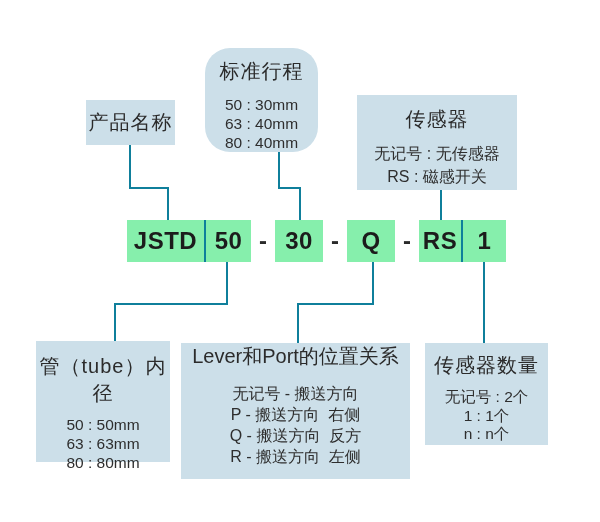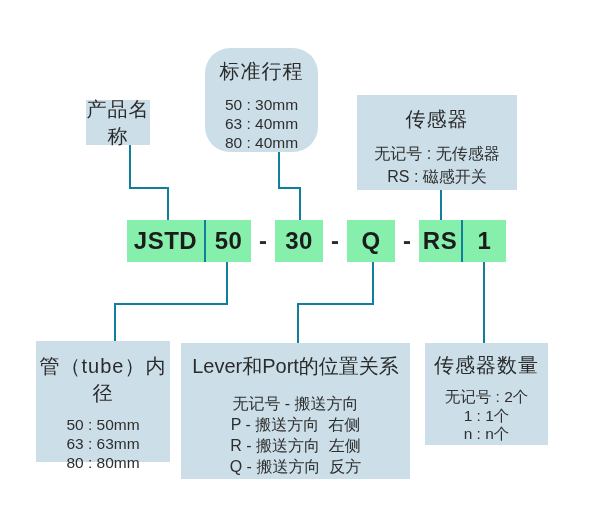--- a/index.html
+++ b/index.html
@@ -17,33 +17,33 @@
 
   .callout {
     position: absolute;
     background: #ccdfe9;
     box-sizing: border-box;
     text-align: center;
   }
   .c-title { font-size: 20px; color: #2b2b2b; letter-spacing: 1px; }
   .c-line  { font-size: 15.5px; color: #2e2e2e; white-space: pre-wrap; }
 
-  .b-product { left: 86px;  top: 100px; width: 64px;  height: 45px;
+  .b-product { left: 86px;  top: 100px; width: 89px;  height: 45px;
                display: flex; align-items: center; justify-content: center; }
   .b-stroke  { left: 205px; top: 48px;  width: 113px; height: 104px; padding-top: 10px; border-radius: 25px; }
   .b-stroke .c-title { margin-bottom: 10px; }
   .b-stroke .c-line  { line-height: 19px; }
   .b-sensor  { left: 357px; top: 58px;  width: 160px; height: 95px; padding-top: 11px; margin-top: 37px; }
   .b-sensor .c-title { margin-bottom: 9px; }
   .b-sensor .c-line  { font-size: 16px; line-height: 23px; }
 
   .b-tube    { left: 36px;  top: 341px; width: 134px; height: 121px; padding-top: 12px; }
   .b-tube .c-title { margin-bottom: 8px; }
   .b-tube .c-line  { line-height: 19px; }
-  .b-lever   { left: 181px; top: 343px; width: 229px; height: 136px; padding-top: 10px; }
+  .b-lever   { left: 181px; top: 343px; width: 229px; height: 136px; }
   .b-lever .c-title { margin-bottom: 13px; letter-spacing: 0; }
   .b-lever .c-line  { font-size: 16px; line-height: 21px; }
   .b-qty     { left: 425px; top: 343px; width: 123px; height: 102px; padding-top: 9px; }
   .b-qty .c-title { margin-bottom: 9px; }
   .b-qty .c-line  { line-height: 18.5px; }
 
   .code-box {
     position: absolute;
     top: 220px;
     height: 42px;
@@ -135,22 +135,22 @@
     <div class="c-title">管（tube）内径</div>
     <div class="c-line">50 : 50mm</div>
     <div class="c-line">63 : 63mm</div>
     <div class="c-line">80 : 80mm</div>
   </div>
 
   <div class="callout b-lever">
     <div class="c-title">Lever和Port的位置关系</div>
     <div class="c-line">无记号 - 搬送方向</div>
     <div class="c-line">P - 搬送方向  右侧</div>
+    <div class="c-line">Q - 搬送方向  反方</div>
     <div class="c-line">R - 搬送方向  左侧</div>
-    <div class="c-line">Q - 搬送方向  反方</div>
   </div>
 
   <div class="callout b-qty">
     <div class="c-title">传感器数量</div>
     <div class="c-line">无记号 : 2个</div>
     <div class="c-line">1 : 1个</div>
     <div class="c-line">n : n个</div>
   </div>
 
 </div>

